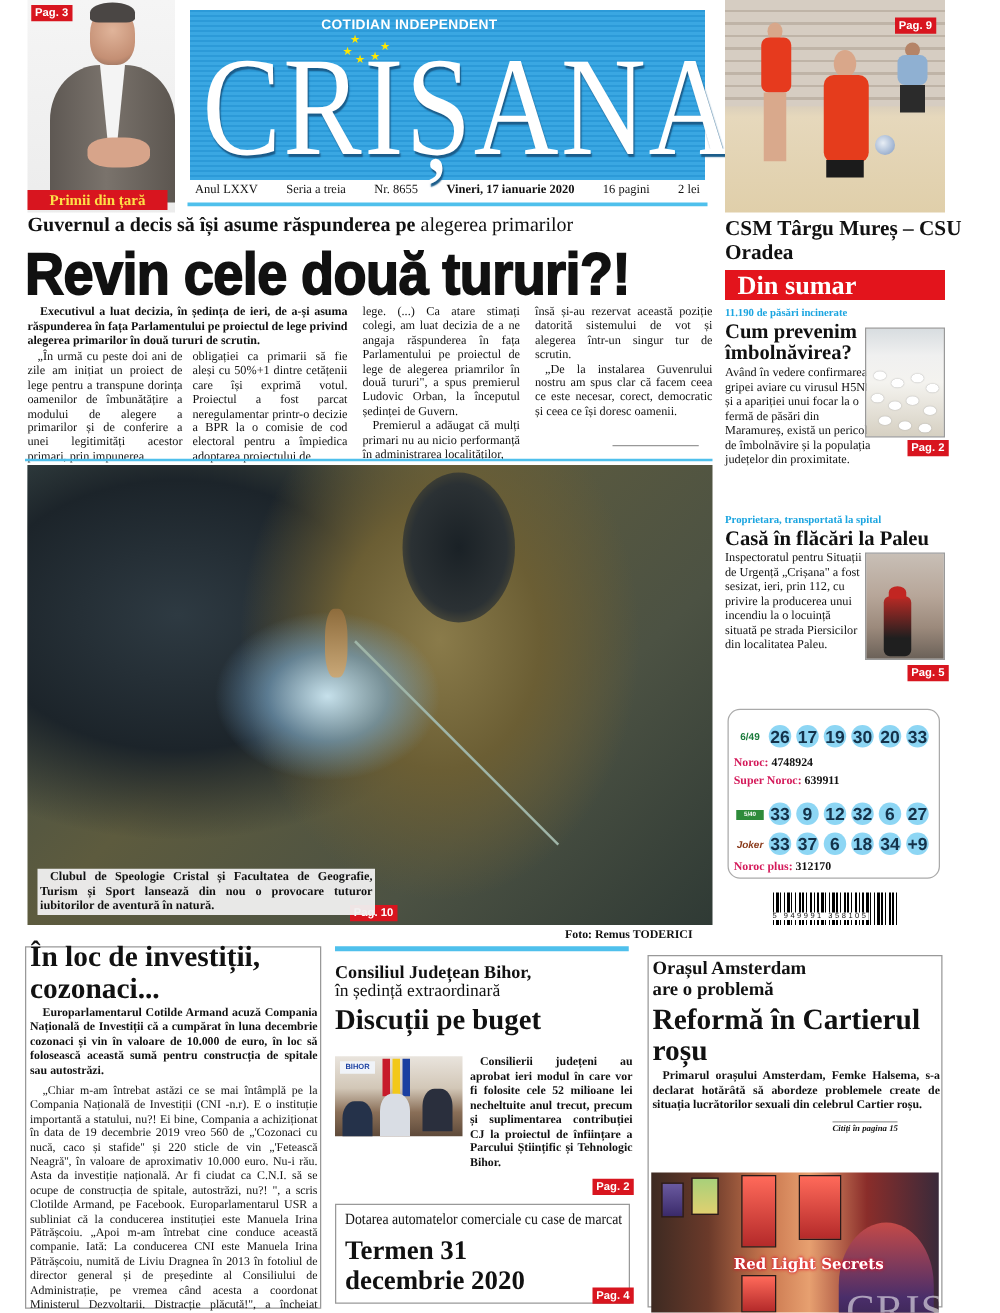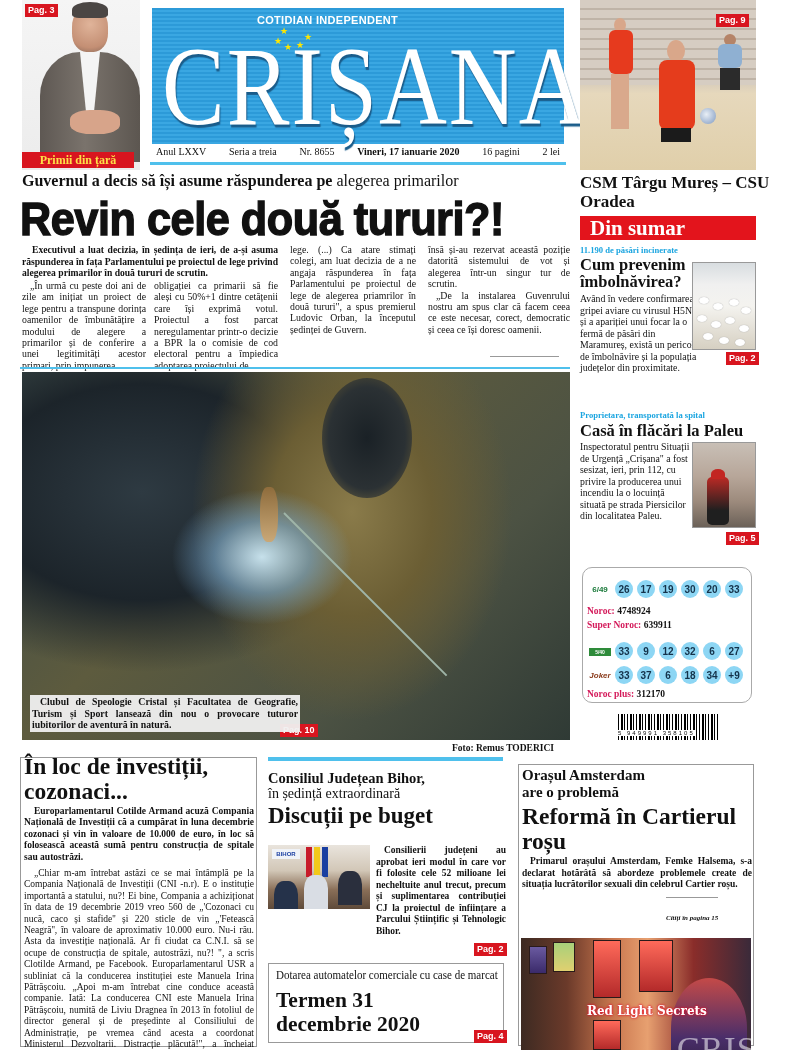--- a/index.html
+++ b/index.html
@@ -89,21 +89,21 @@
   #s2-title { left: 580px; top: 422px; width: 180px; }
   #s2-body { left: 580px; top: 441px; width: 112px; }
   #s2-photo { left: 692px; top: 442px; width: 64px; height: 86px; background: linear-gradient(180deg,#c8bfb6 0%,#b7a699 40%,#9c8a7c 70%,#6b6158 100%); border:1px solid #999; overflow:hidden; }
   .ff { position:absolute; left: 14px; top: 34px; width: 22px; height: 48px; background: linear-gradient(180deg,#bb2a25 0%,#1f1f1f 70%); border-radius: 5px; }
   .ff-helmet { position:absolute; left: 18px; top: 26px; width: 14px; height: 10px; border-radius: 50% 50% 20% 20%; background:#c22622; }
 
   
   #lotto { left: 582px; top: 567px; width: 170px; height: 136px; border: 1px solid #aaa; border-radius: 10px; background: #fff; }
   .lotto-row { position:absolute; left: 6px; display:flex; align-items:center; }
   .lotto-logo { width: 22px; height: 16px; margin-right: 4px; font-family: "Liberation Sans", sans-serif; font-size: 8px; font-weight: bold; color: #1a7a3a; display:flex; align-items:center; justify-content:center; }
-  .ball-n { width: 18px; height: 18px; border-radius: 50%; background: #8dd6f4; color: #14324a; font-family: "Liberation Sans", sans-serif; font-weight: bold; font-size: 10px; display:flex; align-items:center; justify-content:center; margin-right: 4px; }
+  .ball-n { width: 18px; height: 18px; border-radius: 50%; background: #8dd6f4; color: #14324a; font-family: "Liberation Sans", sans-serif; font-weight: bold; font-size: 14px; display:flex; align-items:center; justify-content:center; margin-right: 4px; }
   .lotto-line { position:absolute; left: 4px; font-size: 9.5px; font-weight: bold; white-space: nowrap; }
   .lotto-line .lbl { color: #d41a5a; }
   #barcode { left: 618px; top: 714px; width: 100px; height: 26px; }
   .bar-digits { position:absolute; left: 618px; top: 730px; font-family: "Liberation Sans", sans-serif; font-size: 6px; letter-spacing: 2px; background:#fff; }
 
   
   .frame { position:absolute; border: 1px solid #999; }
   #box1 { left: 20px; top: 757px; width: 237px; height: 290px; }
   #b1-title { left: 24px; top: 754px; width: 230px; font-size: 23.5px; font-weight: bold; line-height: 25px; }
   #b1-lead { left: 24px; top: 806px; width: 230px; font-size: 9.5px; font-weight: bold; line-height: 11.4px; text-align: justify; text-indent: 10px; }
@@ -124,21 +124,21 @@
 
   #box3 { left: 268px; top: 963px; width: 236px; height: 80px; }
   #b3-kicker { left: 276px; top: 968px; font-size: 12.5px; font-family: "Liberation Serif", serif; transform: scaleX(0.88); transform-origin: left; white-space: nowrap; }
   #b3-title { left: 276px; top: 988px; font-size: 21.5px; font-weight: bold; line-height: 24px; }
   #b3-pag { left: 474px; top: 1030px; }
 
   #box4 { left: 518px; top: 764px; width: 236px; height: 282px; }
   #b4-kicker { left: 522px; top: 767px; width: 230px; font-size: 15px; font-weight: bold; line-height: 17px; }
   #b4-title { left: 522px; top: 804px; width: 232px; font-size: 23.5px; font-weight: bold; line-height: 25px; }
   #b4-body { left: 522px; top: 856px; width: 230px; font-size: 9.5px; font-weight: bold; line-height: 11.5px; text-align: justify; text-indent: 8px; }
-  #b4-cont { left: 666px; top: 897px; font-size: 7px; font-style: italic; font-weight: bold; border-top: 1px solid #999; padding-top: 16px; text-align: right; }
+  #b4-cont { left: 666px; top: 897px; font-size: 7px; font-style: italic; font-weight: bold; border-top: 1px solid #999; padding-top: 1px; text-align: right; }
   #b4-photo { left: 521px; top: 910px; width: 230px; height: 145px; overflow: hidden; background: linear-gradient(90deg,#3d2a22 0%,#6b3a2a 20%,#c9764e 40%,#e7a070 55%,#8a2d2a 75%,#3a2a3a 100%); margin-top: 28px; }
   .win { position:absolute; background: linear-gradient(180deg,#ff6a5a,#b42a2a); border: 1px solid #2a1a1a; }
   .rls { position:absolute; left: 66px; top: 66px; color: #fff; font-family: "DejaVu Serif", serif; font-size: 12px; font-weight: bold; text-shadow: 0 0 3px #e0102a, 0 0 2px #e0102a; white-space:nowrap; }
   .watermark { position:absolute; left: 156px; top: 92px; color: rgba(255,255,255,0.55); font-family: "Liberation Serif", serif; font-size: 34px; letter-spacing: 1px; white-space:nowrap; }
   .pedestrian { position:absolute; left: 150px; top: 40px; width: 76px; height: 100px; border-radius: 50% 50% 0 0; background: linear-gradient(180deg,#c44a48 0%,#4a2e6a 60%,#2a1d3a 100%); }
 </style>
 </head>
 <body>
 
 <div id="tl-photo" class="abs">
@@ -201,20 +201,21 @@
 <div id="headline" class="abs">Revin cele două tururi?!</div>
 <div id="lead" class="abs">Executivul a luat decizia, în ședința de ieri, de a-și asuma răspunderea în fața Parlamentului pe proiectul de lege privind alegerea primarilor în două tururi de scrutin.</div>
 <div id="col1" class="col">
     <p>„În urmă cu peste doi ani de zile am inițiat un proiect de lege pentru a transpune dorința oamenilor de îmbunătățire a modului de alegere a primarilor și de conferire a unei legitimități acestor primari, prin impunerea</p>
   </div>
 <div id="col2" class="col">
     <p style="text-indent:0">obligației ca primarii să fie aleși cu 50%+1 dintre cetățenii care își exprimă votul. Proiectul a fost parcat neregulamentar printr-o decizie a BPR la o comisie de cod electoral pentru a împiedica adoptarea proiectului de</p>
   </div>
 <div id="col3" class="col">
   <p style="text-indent:0">lege. (...) Ca atare stimați colegi, am luat decizia de a ne angaja răspunderea în fața Parlamentului pe proiectul de lege de alegerea priamrilor în două tururi", a spus premierul Ludovic Orban, la începutul ședinței de Guvern.</p>
+  <p>Premierul a adăugat că mulți primari nu au nicio performanță în administrarea localităților,</p>
 </div>
 <div id="col4" class="col">
   <p style="text-indent:0">însă și-au rezervat această poziție datorită sistemului de vot și alegerea într-un singur tur de scrutin.</p>
   <p>„De la instalarea Guvenrului nostru am spus clar că facem ceea ce este necesar, corect, democratic și ceea ce își doresc oamenii.</p>
 </div>
 <div id="cont1" class="abs">continuare în pagina 11</div>
 <div id="article-rule" class="abs"></div>
 
 <div id="cave" class="abs">
   <div class="cave-hole"></div>

